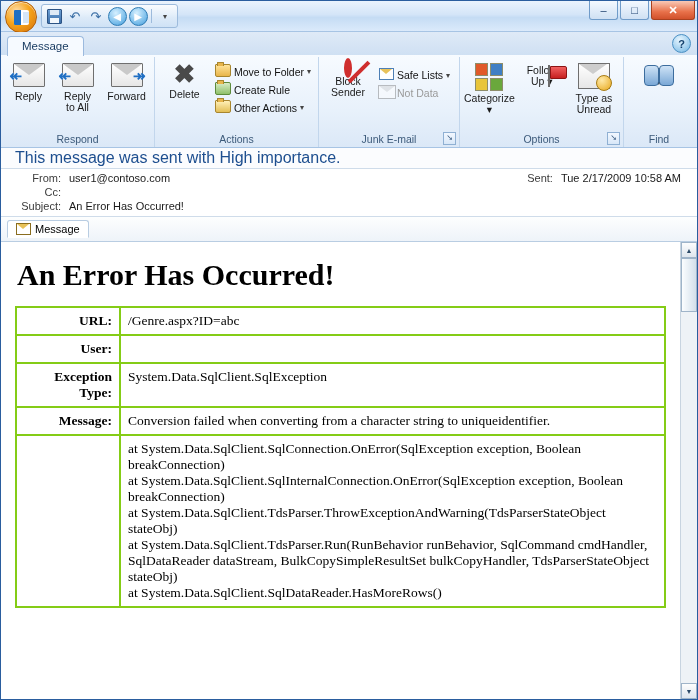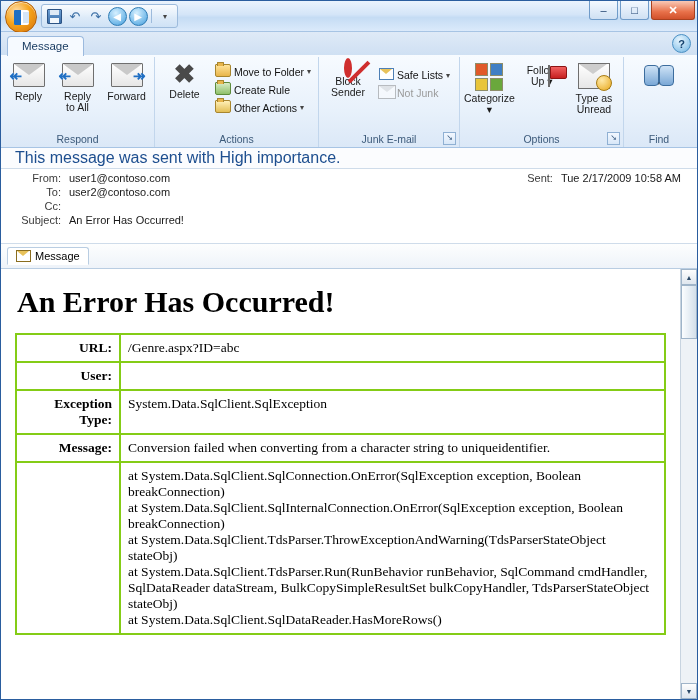--- a/index.html
+++ b/index.html
@@ -359,21 +359,21 @@
     display: flex; align-items: center;
     padding-left: 14px;
     color: #1d4e8f;
     font-size: 16px;
   }
 
   
   .headers {
     background: #fff;
     border-bottom: 1px solid #cfdcea;
-    padding: 2px 0 16px 0;
+    padding: 2px 0 3px 0;
     font-size: 11px;
   }
   .hrow { display: flex; align-items: baseline; padding: 1px 6px; }
   .hlabel {
     width: 54px;
     text-align: right;
     color: #3b3b3b;
     padding-right: 8px;
     flex: 0 0 auto;
   }
@@ -582,21 +582,21 @@
           <span>Sender</span>
         </div>
         <div class="small-col" style="padding-top:6px;">
           <div class="small-btn">
             <span class="ic"><span class="att-ic-env" style="border-color:#4d7fb5;"></span></span>
             <span>Safe Lists</span>
             <span class="caret">▾</span>
           </div>
           <div class="small-btn dim">
             <span class="ic"><span class="ic-env-sm" style="opacity:.45;"></span></span>
-            <span>Not Junk</span>
+            <span>Not Data</span>
           </div>
         </div>
       </div>
       <div class="group-label">Junk E-mail</div>
       <div class="dlg-launcher">↘</div>
     </div>
 
     <div class="group" style="width:164px;">
       <div class="group-body" style="justify-content:space-around;">
         <div class="big-btn">
@@ -645,24 +645,20 @@
   <div class="infobar">
     <span>This message was sent with High importance.</span>
   </div>
 
   <div class="headers">
     <div class="hrow">
       <span class="hlabel">From:</span>
       <span class="hvalue">user1@contoso.com</span>
       <span class="sent-label">Sent:</span>
       <span class="sent-value">Tue 2/17/2009 10:58 AM</span>
-    </div>
-    <div class="hrow">
-      <span class="hlabel">To:</span>
-      <span class="hvalue">user2@contoso.com</span>
     </div>
     <div class="hrow">
       <span class="hlabel">Cc:</span>
       <span class="hvalue"></span>
     </div>
     <div class="hrow">
       <span class="hlabel">Subject:</span>
       <span class="hvalue">An Error Has Occurred!</span>
     </div>
   </div>

